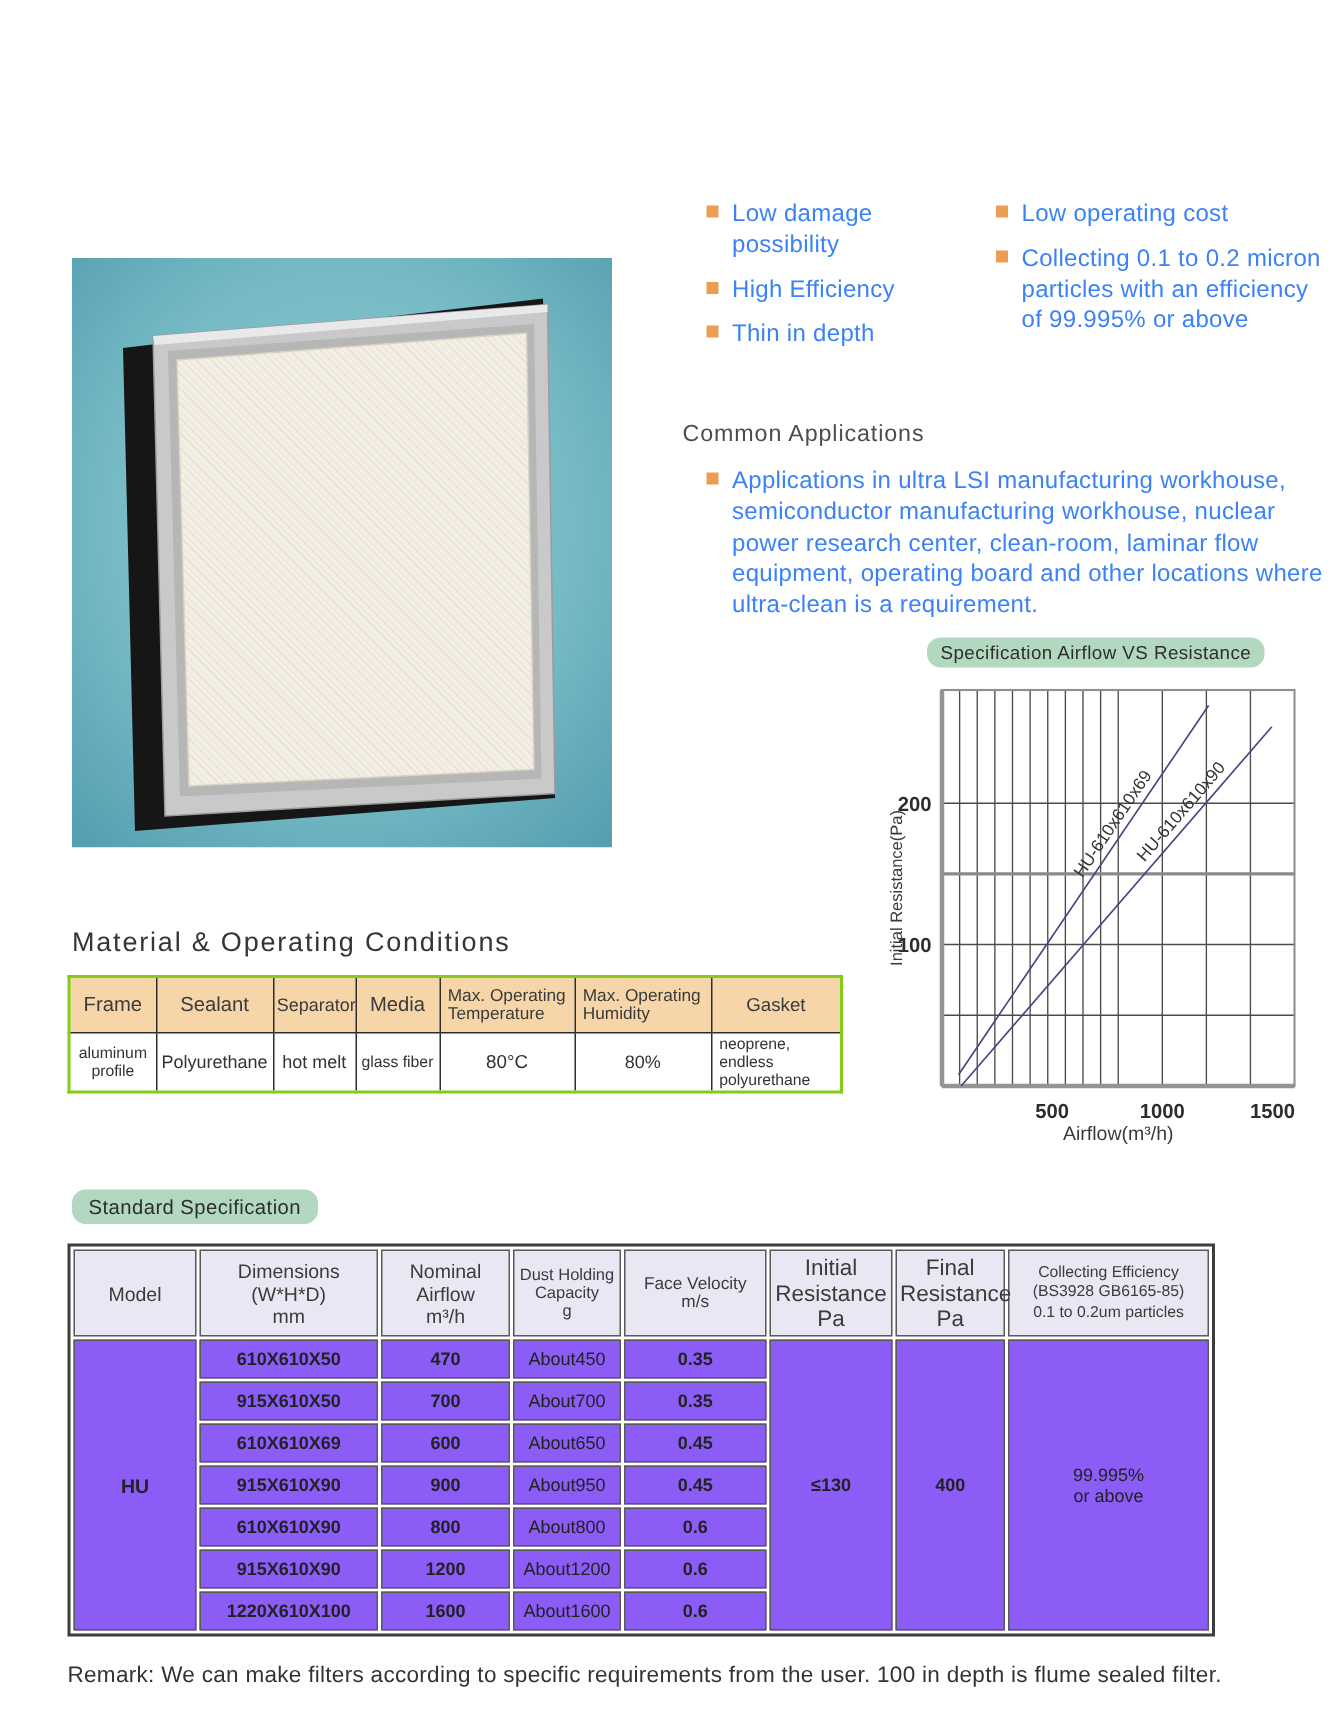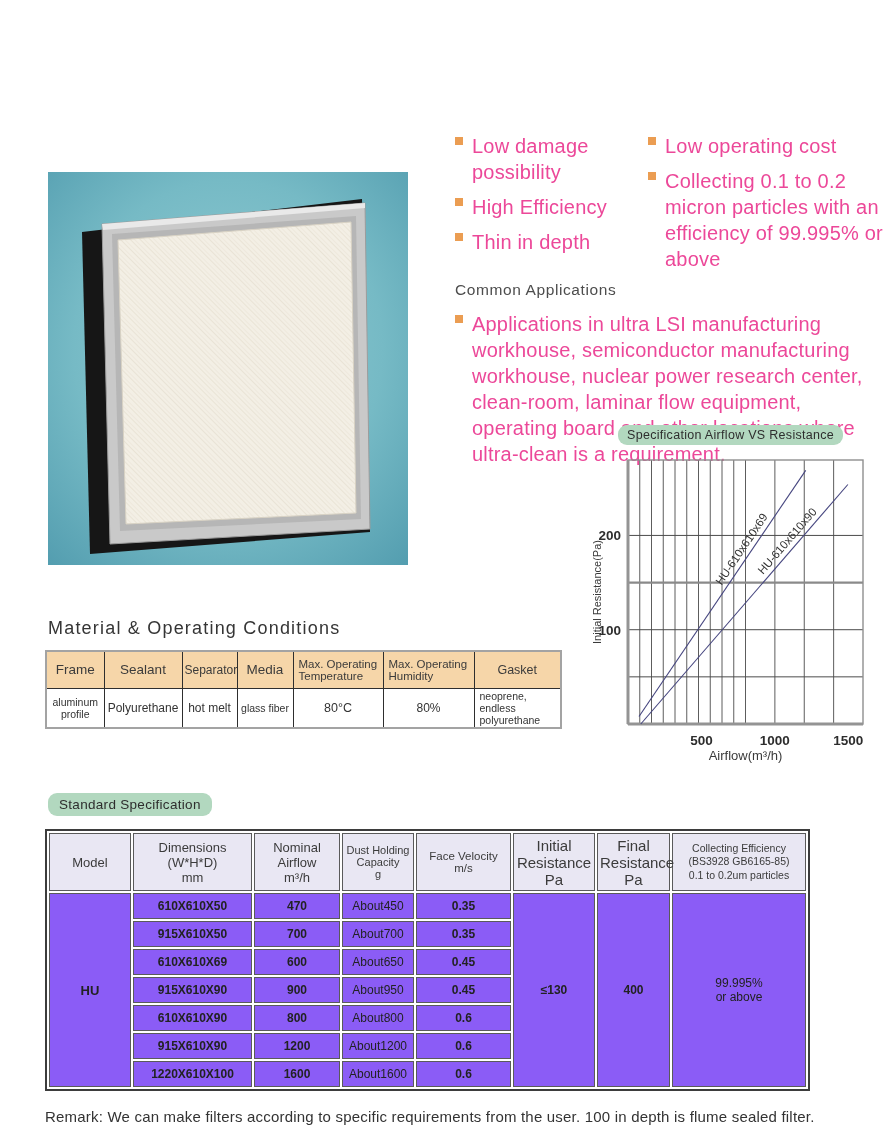--- a/index.html
+++ b/index.html
@@ -11,39 +11,39 @@
     font-size:27px;font-weight:400;letter-spacing:1px;color:#3a3a3a;margin:0;}
 
   
   .photo{position:absolute;left:48px;top:172px;width:360px;height:393px;}
 
   
   .features{position:absolute;left:455px;top:133px;width:430px;}
   .applications{position:absolute;left:455px;top:281px;width:432px;}
   .sec-heading{font-size:15.5px;font-weight:400;letter-spacing:.6px;color:#4d4d4d;margin:0 0 12px 0;}
   ul.blist{list-style:none;margin:0;padding:0;}
-  ul.blist li{display:flex;gap:9px;margin-bottom:9px;font-size:20px;line-height:1.3;
-    letter-spacing:.2px;color:#ec4899;}
+  ul.blist li{display:flex;gap:9px;margin-bottom:9px;font-size:16px;line-height:1.3;
+    letter-spacing:.2px;color:#3b82f6;margin-left:16px;}
   .sq{flex:0 0 auto;width:8px;height:8px;margin-top:4px;background:#eb9d52;}
   .two-col{display:flex;}
   .two-col .c1{width:193px;}
   .two-col .c2{width:237px;}
 
   
   .chart{position:absolute;left:590px;top:425px;width:295px;height:348px;}
   .chart-badge{position:absolute;left:28px;top:0;background:#b2d8bf;border-radius:9px;
     padding:3px 9px;font-size:12.5px;letter-spacing:.3px;color:#2e2e2e;white-space:nowrap;}
   #chart-svg{position:absolute;left:0;top:27px;}
   #chart-svg text{font-family:"Liberation Sans", sans-serif;}
 
   
   .material-heading{position:absolute;left:48px;top:618px;margin:0;font-size:18px;
     font-weight:400;letter-spacing:1.2px;color:#353535;}
   table.material{position:absolute;left:45px;top:650px;width:515px;border-collapse:collapse;
-    table-layout:fixed;border:2px solid #a3a3a3;}
+    table-layout:fixed;border:2px solid #84cc16;}
   table.material th,table.material td{border:1px solid #2e2e2e;text-align:center;
     white-space:pre-line;box-sizing:border-box;padding:1px 2px;font-weight:400;}
   table.material th{background:#f6d6a9;height:37px;font-size:13.5px;color:#3b3b3b;}
   table.material td{background:#fff;height:28px;font-size:12px;color:#333;}
   .m-sm{font-size:10.5px !important;}
   .m-left{text-align:left !important;padding-left:5px !important;}
 
   
   .spec-badge{position:absolute;left:48px;top:793px;background:#b2d8bf;border-radius:9px;
     padding:4px 11px;font-size:13.5px;letter-spacing:.3px;color:#2e2e2e;}

